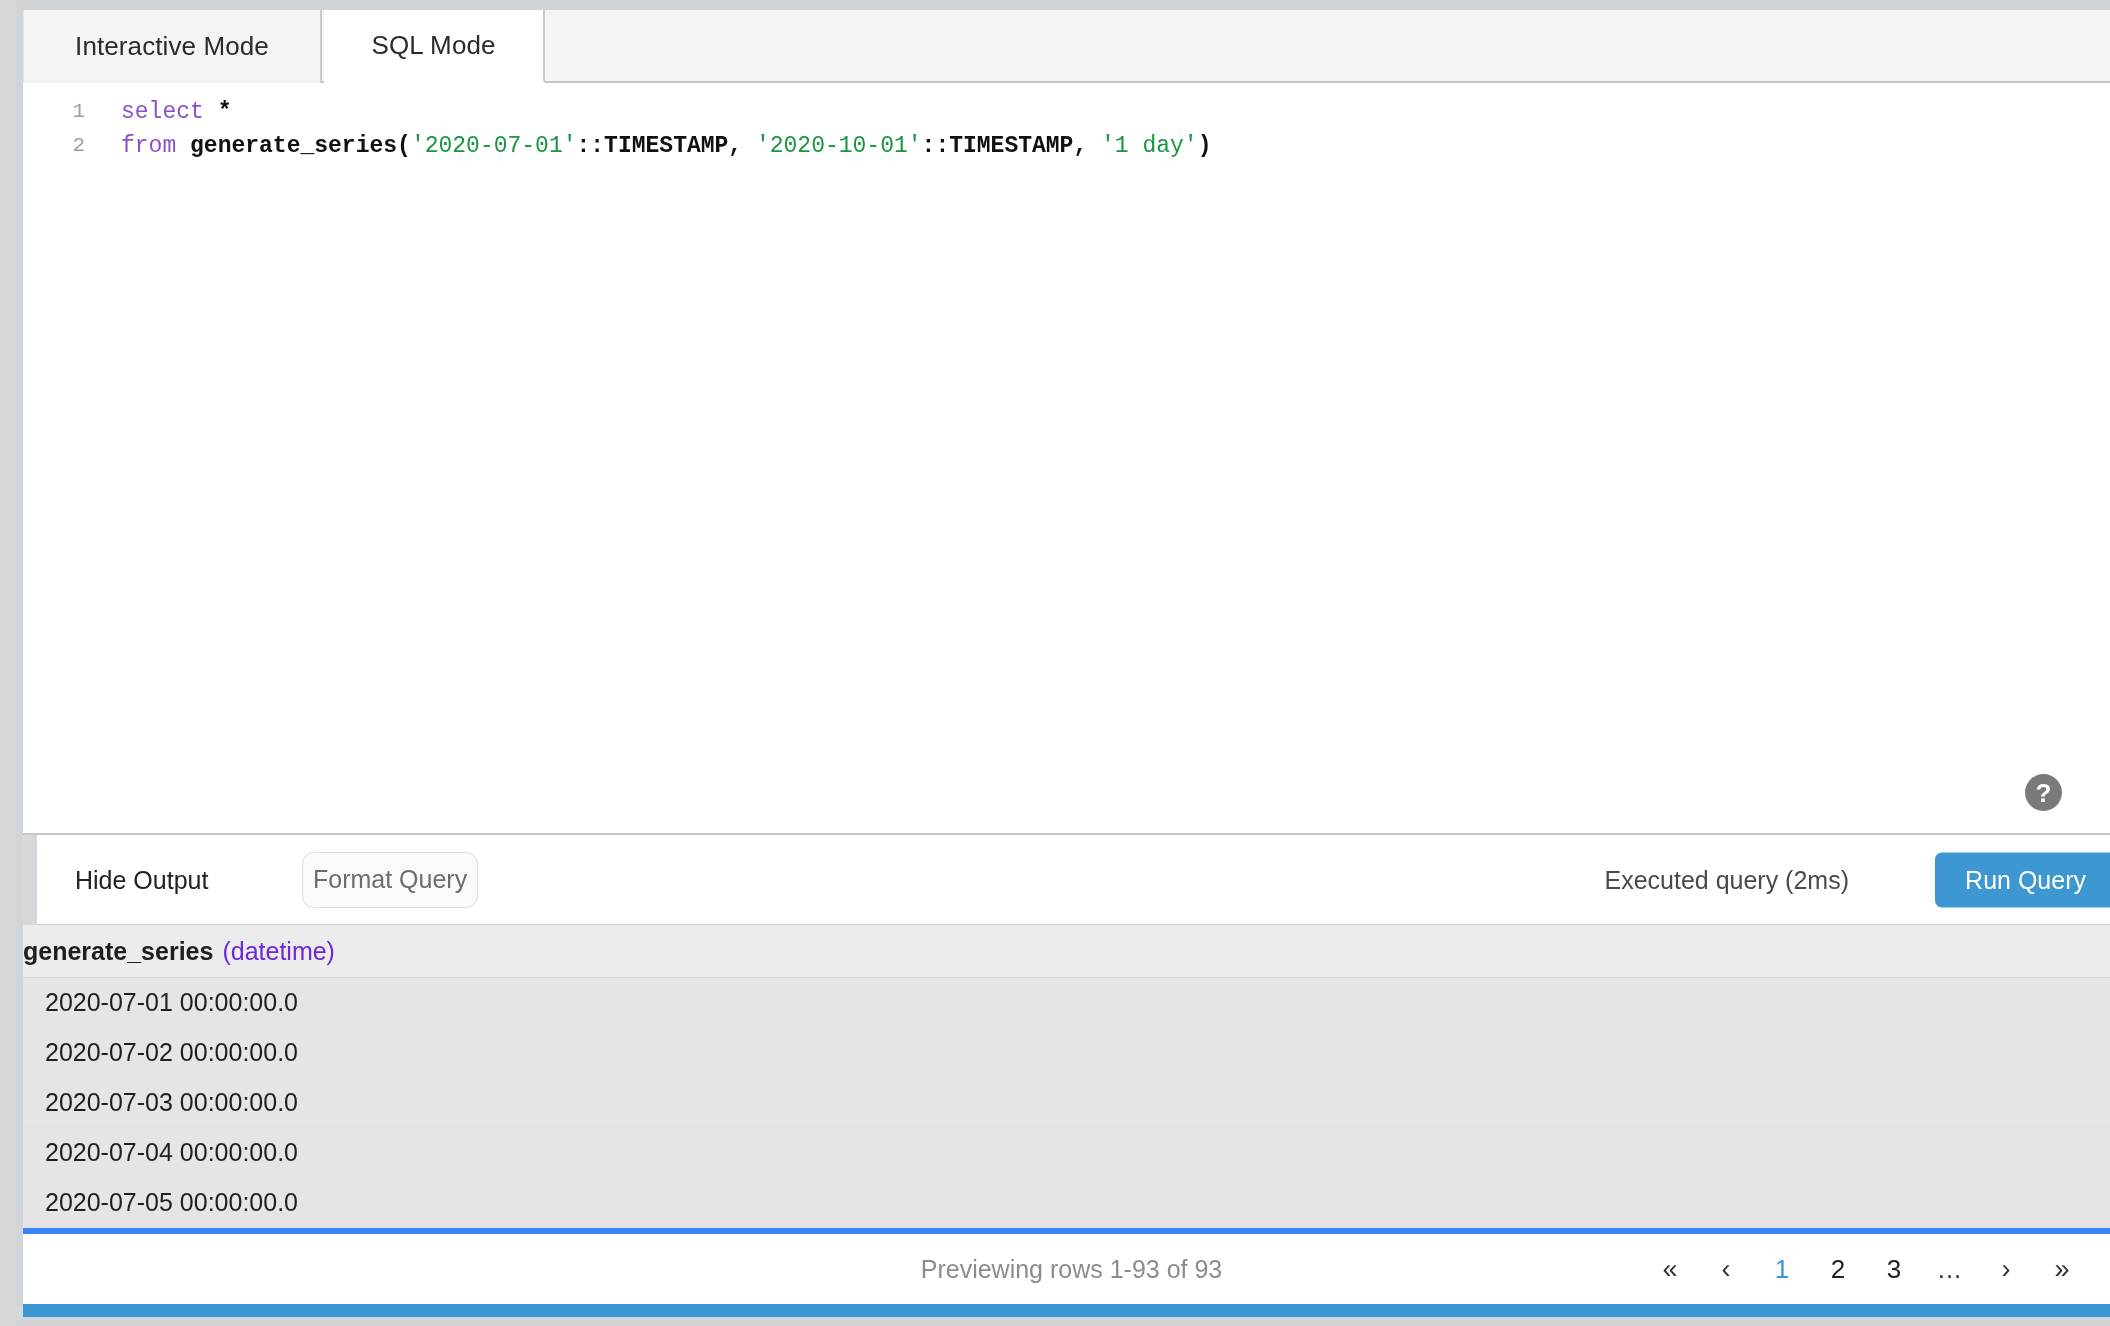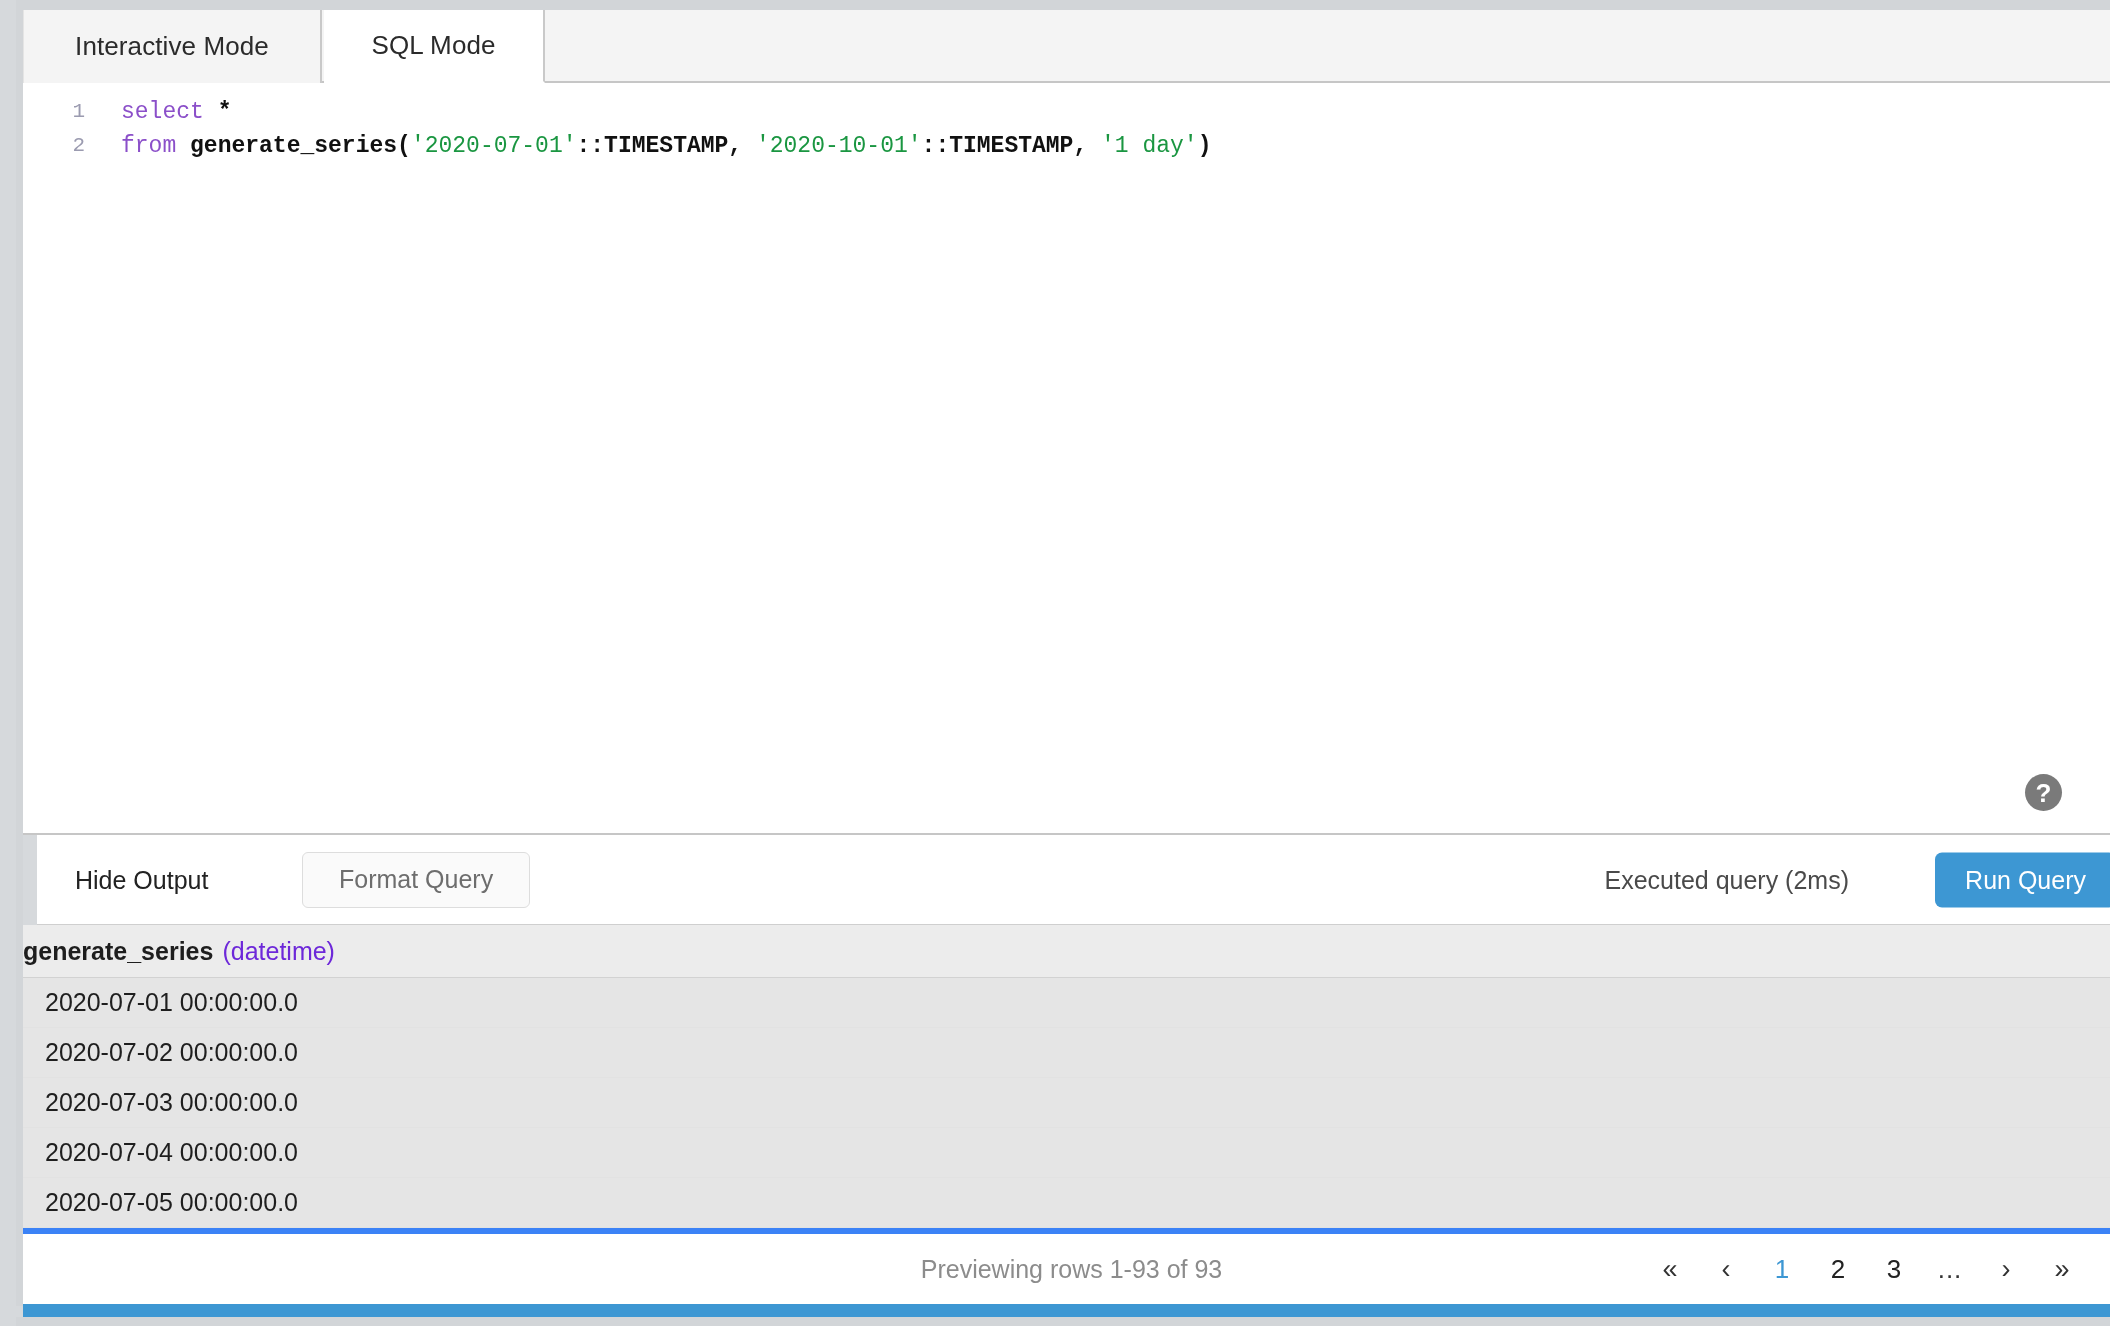--- a/index.html
+++ b/index.html
@@ -172,26 +172,26 @@
     font-size: 25px;
     color: #222222;
     cursor: pointer;
     user-select: none;
   }
   .format-query {
     position: absolute;
     left: 265px; top: 50%;
     transform: translateY(-50%);
     height: 54px;
-    padding: 0 36px;
+    padding: 0 10px;
     display: flex;
     align-items: center;
     background: #fafafa;
     border: 1px solid #dddddd;
-    border-radius: 6px;
+    border-radius: 12px;
     font-size: 25px;
     color: #6d6d6d;
     font-family: "Liberation Sans", sans-serif;
     cursor: pointer;
     user-select: none;
   }
   .exec-status {
     position: absolute;
     right: 285px; top: 50%;
     transform: translateY(-50%);

